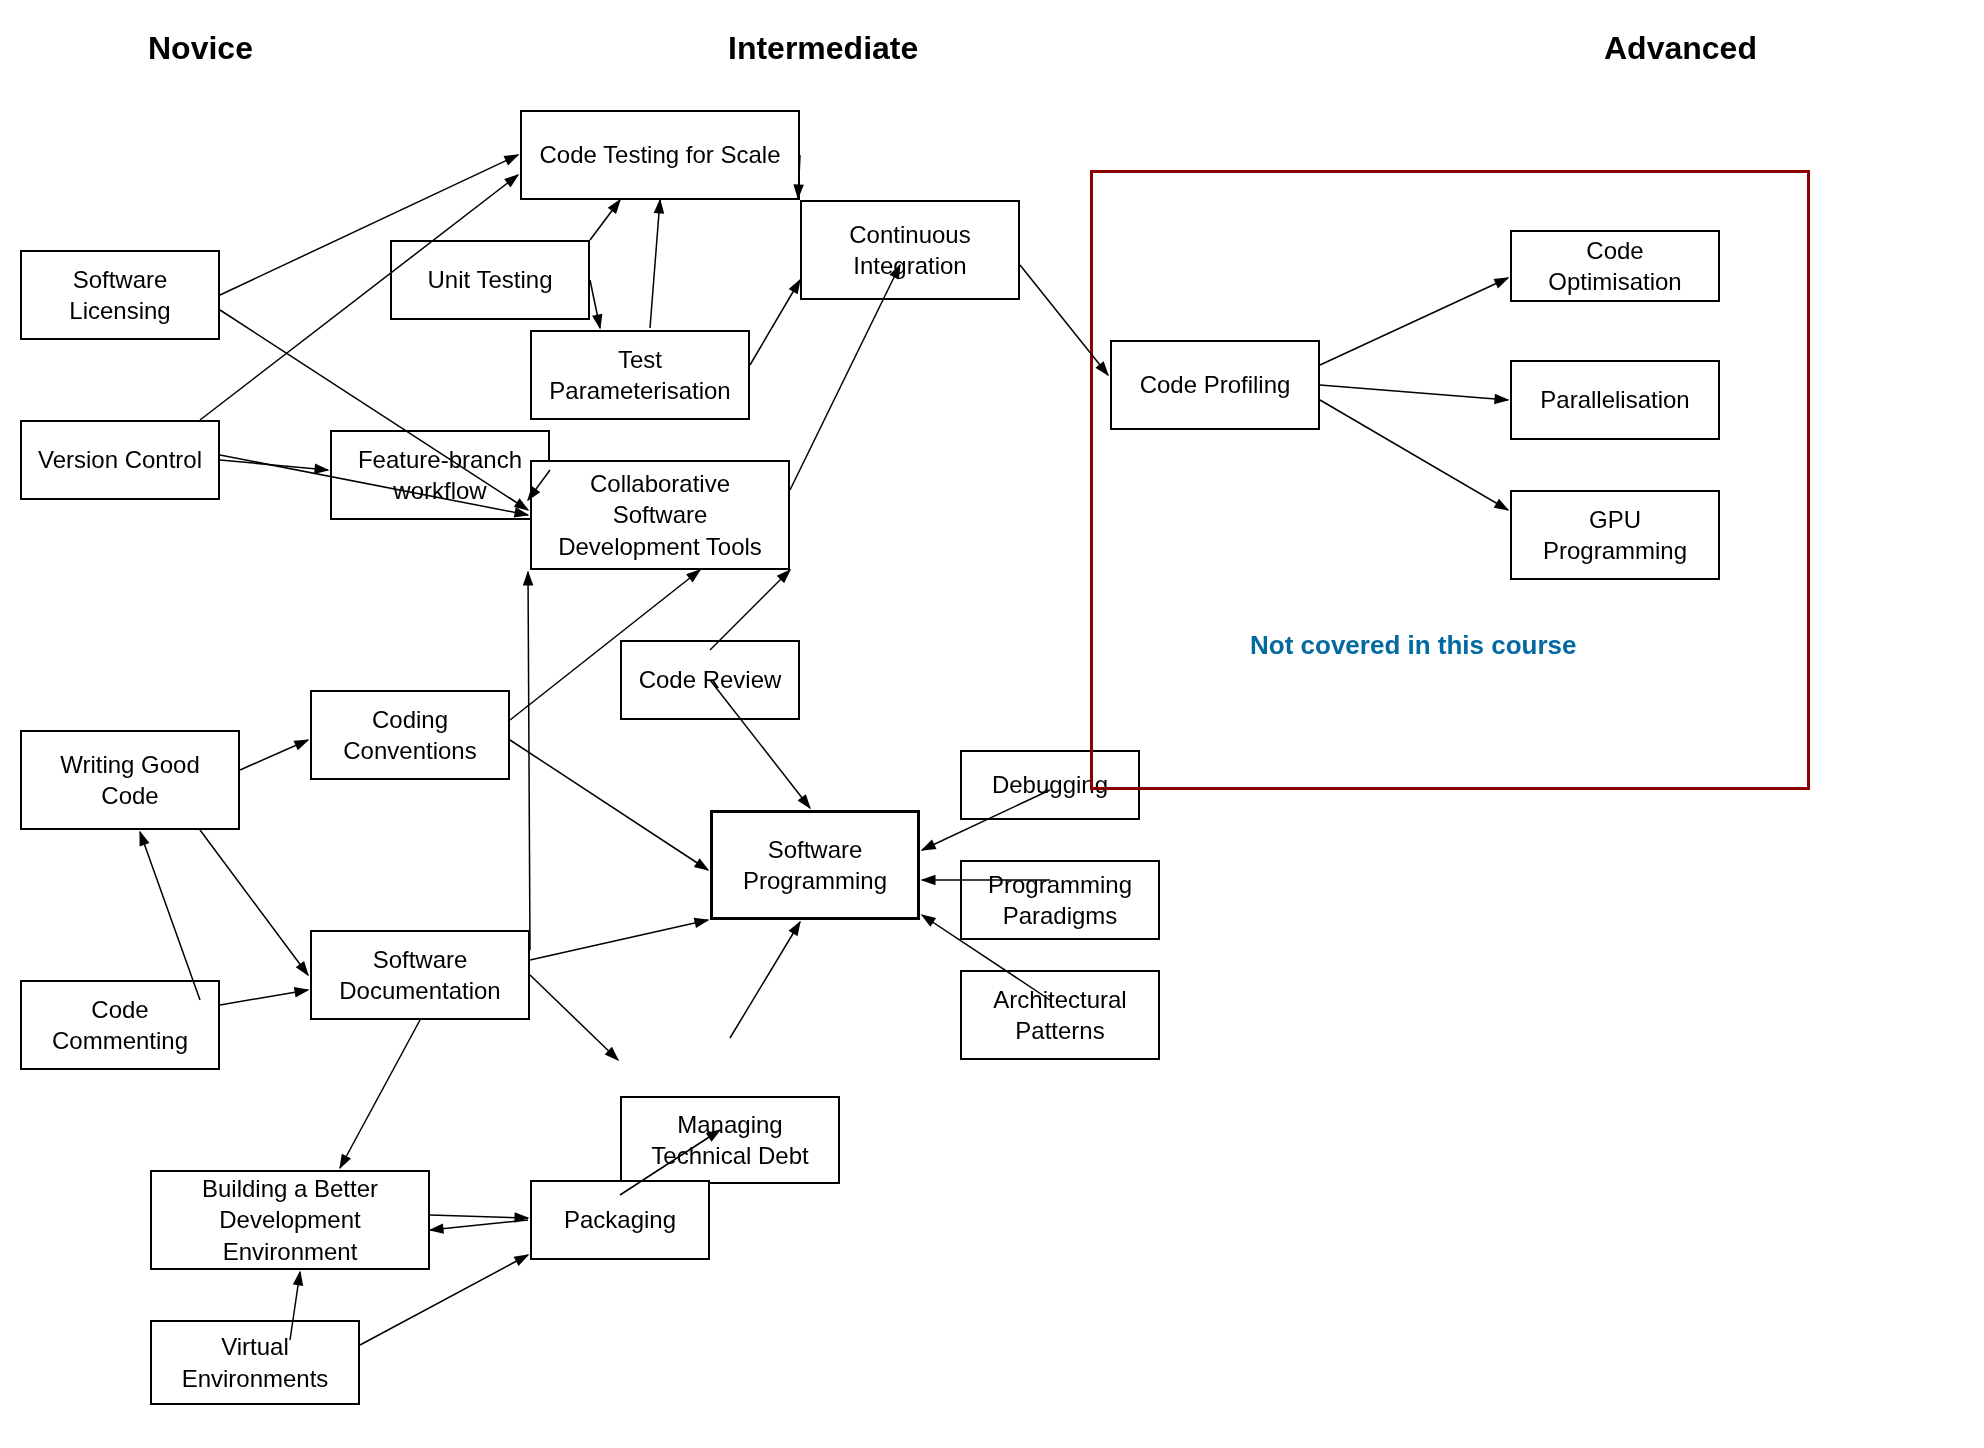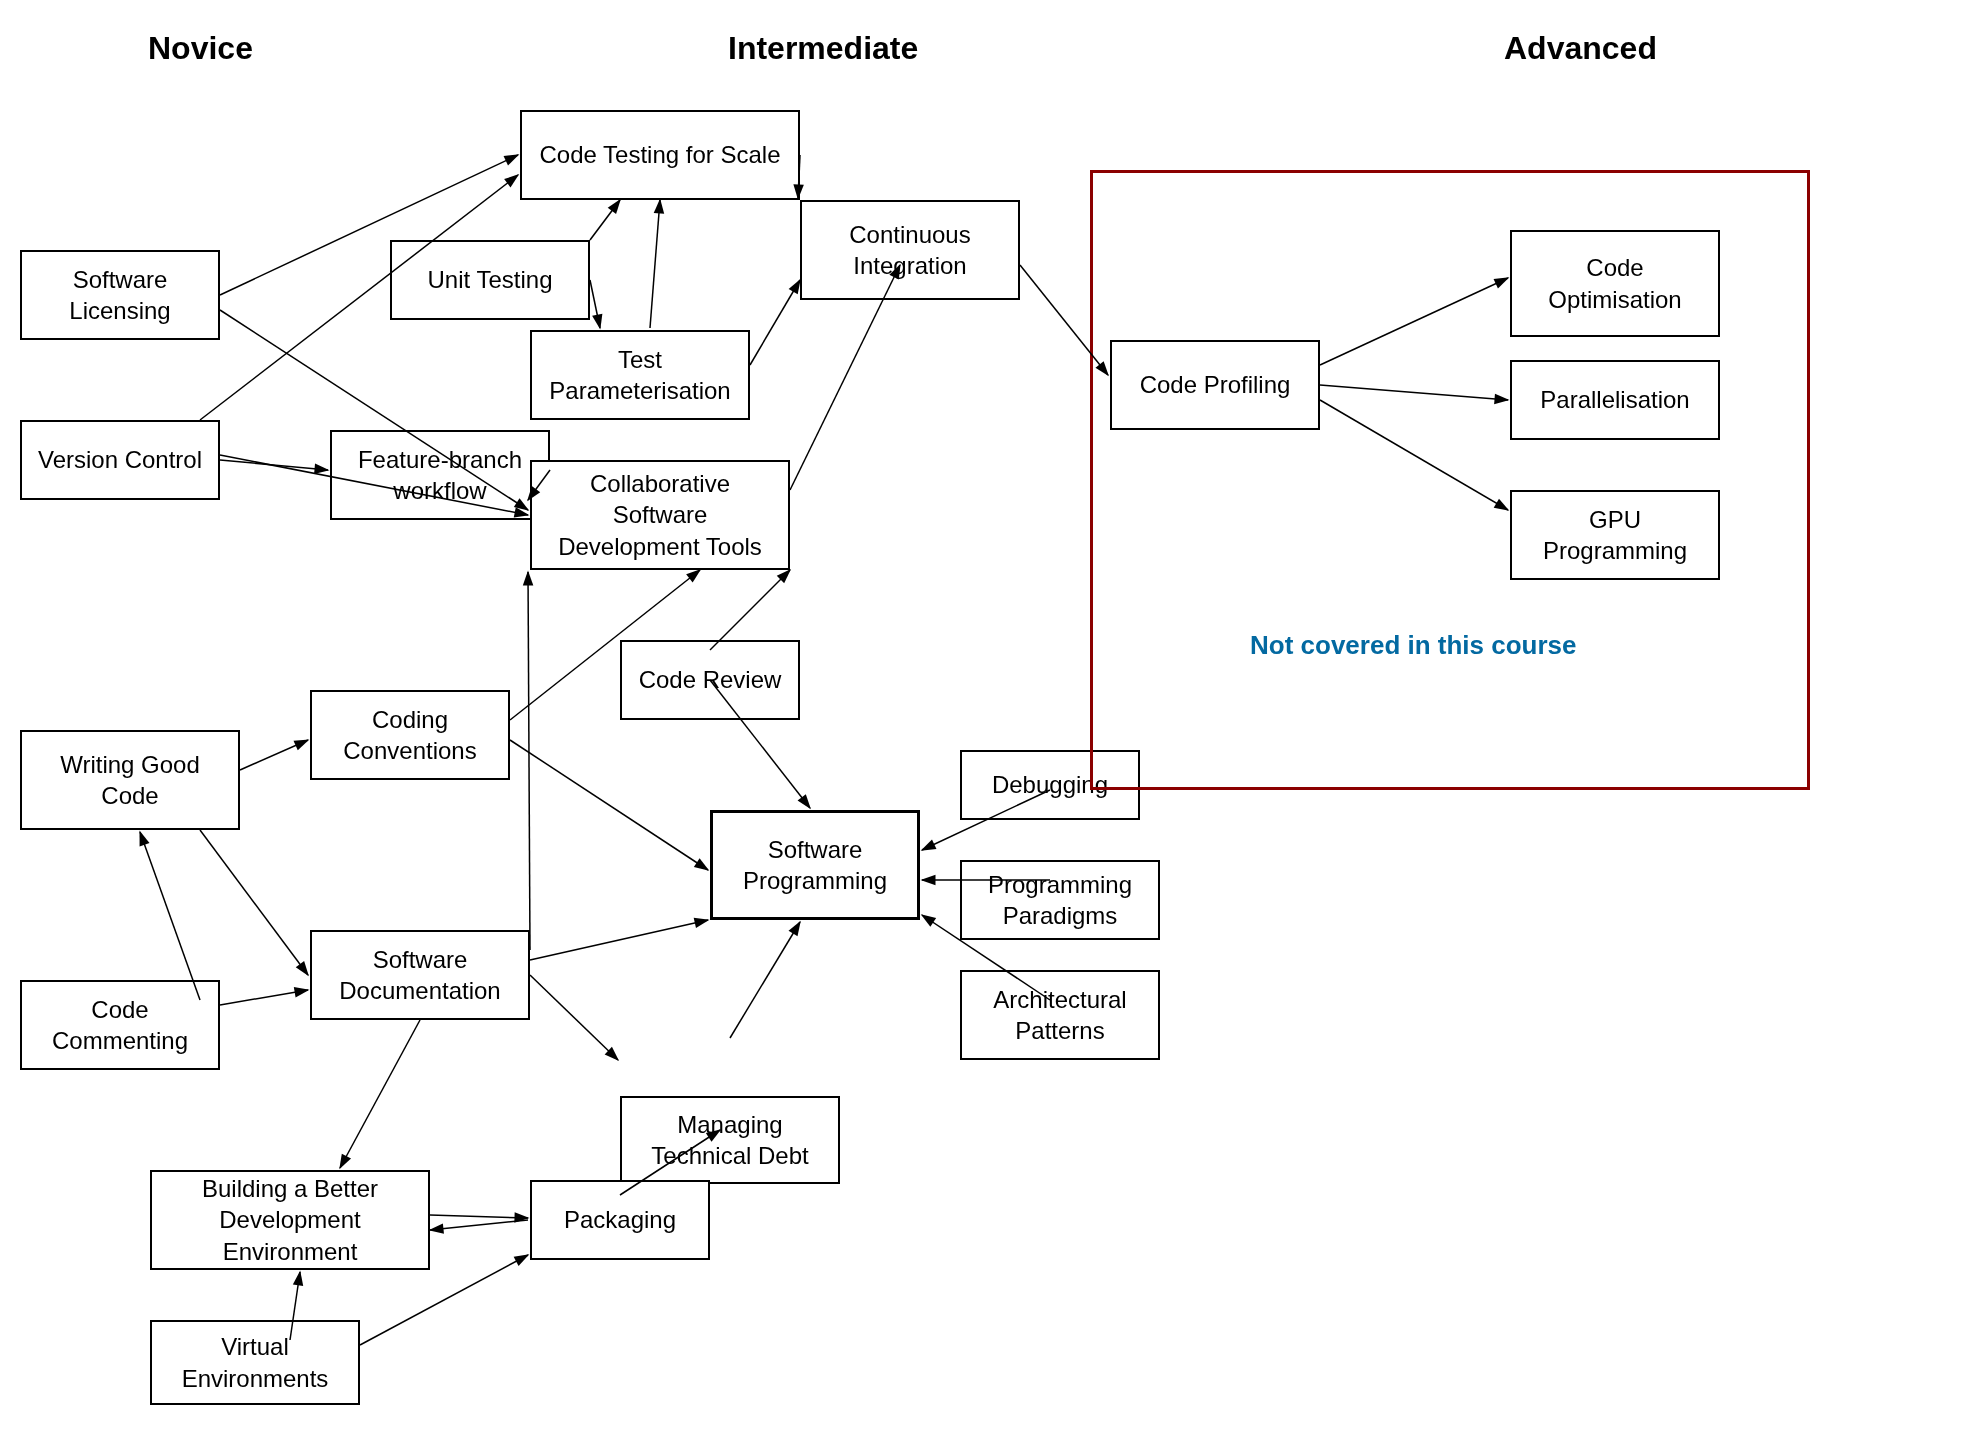--- a/index.html
+++ b/index.html
@@ -62,21 +62,21 @@
       overflow: visible;
     }
   </style>
 </head>
 <body>
 
 <div class="diagram-container">
 
   <div class="column-header" style="left: 120px;">Novice</div>
   <div class="column-header" style="left: 700px;">Intermediate</div>
-  <div class="column-header" style="left: 1476px;">Advanced</div>
+  <div class="column-header" style="left: 1576px;">Advanced</div>
 
   <div class="node" style="left:520px; top:110px; width:280px; height:90px;">Code Testing for Scale</div>
 
   <div class="node" style="left:20px; top:250px; width:200px; height:90px;">Software Licensing</div>
 
   <div class="node" style="left:390px; top:240px; width:200px; height:80px;">Unit Testing</div>
 
   <div class="node" style="left:800px; top:200px; width:220px; height:100px;">Continuous Integration</div>
 
   <div class="node" style="left:530px; top:330px; width:220px; height:90px;">Test Parameterisation</div>
@@ -110,21 +110,21 @@
   <div class="node" style="left:150px; top:1170px; width:280px; height:100px;">Building a Better Development Environment</div>
 
   <div class="node" style="left:530px; top:1180px; width:180px; height:80px;">Packaging</div>
 
   <div class="node" style="left:150px; top:1320px; width:210px; height:85px;">Virtual Environments</div>
 
   <div class="advanced-box" style="left:1090px; top:170px; width:720px; height:620px;"></div>
 
   <div class="node" style="left:1110px; top:340px; width:210px; height:90px;">Code Profiling</div>
 
-  <div class="node" style="left:1510px; top:230px; width:210px; height:107px;text-align:center;">Code Optimisation</div>
+  <div class="node" style="left:1510px; top:230px; width:210px; height:72px;text-align:center;">Code Optimisation</div>
 
   <div class="node" style="left:1510px; top:360px; width:210px; height:80px;">Parallelisation</div>
 
   <div class="node" style="left:1510px; top:490px; width:210px; height:90px;">GPU Programming</div>
 
   <div class="not-covered-label" style="left:1250px; top:630px;">Not covered in this course</div>
 
   <svg class="arrows">
     <defs>
       <marker id="arrowhead" markerWidth="10" markerHeight="7" refX="9" refY="3.5" orient="auto">

